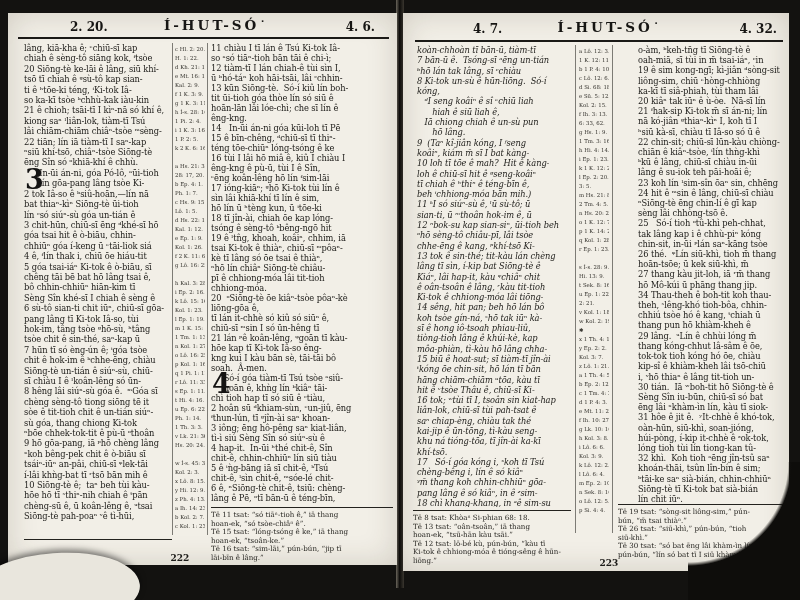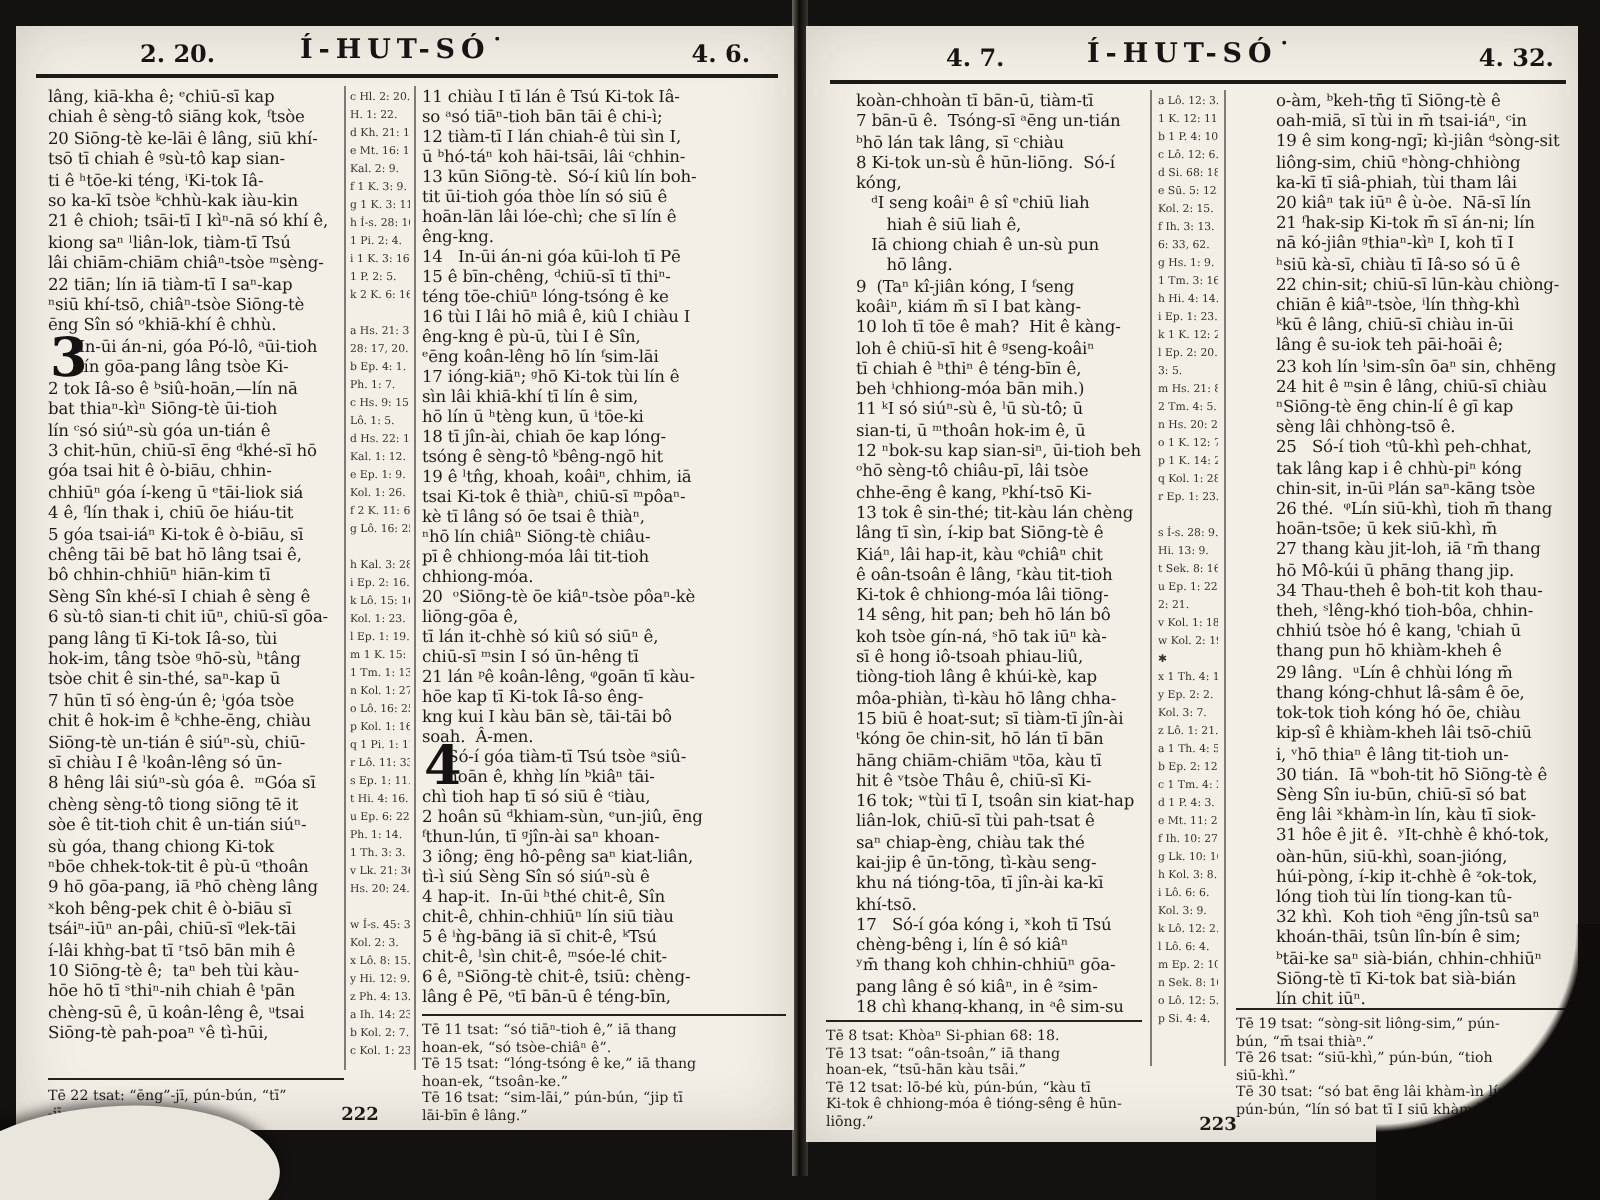--- a/index.html
+++ b/index.html
@@ -24,21 +24,21 @@
   }
   .page-curl{
     position:absolute;left:-28px;top:553px;width:168px;height:76px;
     background:#e9e6dd;border-radius:48% 60% 50% 45%;
     transform:rotate(-7deg);
     box-shadow:0 -3px 6px rgba(0,0,0,.5);
   }
   .hnum{position:absolute;top:7px;font-size:12px;font-weight:bold;color:#161513;margin-left:48px;}
   .htitle{
     position:absolute;top:4px;left:0;width:100%;text-align:center;
-    font-size:13.5px;font-weight:bold;letter-spacing:3px;color:#161513;
+    font-size:13.5px;font-weight:bold;letter-spacing:3px;color:#161513;padding-left:14px;
   }
   .hrule{position:absolute;height:2px;background:#1b1a17;}
   .col{position:absolute;overflow:hidden;}
   .tl{
     white-space:pre;color:#1c1b18;font-size:8.3px;
     letter-spacing:-0.1px;
   }
   .l1{line-height:10.4px;}
   .l2{line-height:10.0px;}
   .r1{line-height:10.3px;}
@@ -227,45 +227,41 @@
       <div class="tl l2">5 ê ⁱǹg-bāng iā sī chit-ê, ᵏTsú</div>
       <div class="tl l2">chit-ê, ˡsìn chit-ê, ᵐsóe-lé chit-</div>
       <div class="tl l2">6 ê, ⁿSiōng-tè chit-ê, tsiū: chèng-</div>
       <div class="tl l2">lâng ê Pē, ᵒtī bān-ū ê téng-bīn,</div>
     </div>
 
   <div class="dropcap" style="left:17px;top:156px;">3</div>
   <div class="dropcap" style="left:204px;top:360px;">4</div>
 
   <div class="fnrule" style="left:16px;width:148px;top:526px;"></div>
-  <div class="fn" style="left:16px;top:531px;width:182px;height:20px;">
-      <div class="fl">Tē 22 tsat: “ēng”-jī, pún-bún, “tī”</div>
-      <div class="fl">-jī.</div>
-    </div>
 
   <div class="fnrule" style="left:203px;width:182px;top:494px;"></div>
   <div class="fn" style="left:203px;top:498px;width:182px;height:54px;">
       <div class="fl">Tē 11 tsat: “só tiāⁿ-tioh ê,” iā thang</div>
       <div class="fl">hoan-ek, “só tsòe-chiâⁿ ê”.</div>
       <div class="fl">Tē 15 tsat: “lóng-tsóng ê ke,” iā thang</div>
       <div class="fl">hoan-ek, “tsoân-ke.”</div>
       <div class="fl">Tē 16 tsat: “sim-lāi,” pún-bún, “jip tī</div>
       <div class="fl">lāi-bīn ê lâng.”</div>
     </div>
 
   <div class="pagenum" style="left:152px;top:540px;">222</div>
 </div>
 
 <div class="page" id="page-right">
   <div class="hnum" style="left:22px;top:9px;">4. 7.</div>
   <div class="htitle" style="top:6px;">Í-HUT-SÓ˙</div>
   <div class="hnum" style="right:12px;top:9px;">4. 32.</div>
   <div class="hrule" style="left:12px;right:6px;top:27px;"></div>
 
-  <div class="col" style="left:25px;top:32px;width:158px;height:462px;">
+  <div class="col" style="left:14px;top:32px;width:158px;height:462px;font-style:italic;">
       <div class="tl r1">koàn-chhoàn tī bān-ū, tiàm-tī</div>
       <div class="tl r1">7 bān-ū ê.  Tsóng-sī ᵃēng un-tián</div>
       <div class="tl r1">ᵇhō lán tak lâng, sī ᶜchiàu</div>
       <div class="tl r1">8 Ki-tok un-sù ê hūn-liōng.  Só-í</div>
       <div class="tl r1">kóng,</div>
       <div class="tl r1">   ᵈI seng koâiⁿ ê sî ᵉchiū liah</div>
       <div class="tl r1">      hiah ê siū liah ê,</div>
       <div class="tl r1">   Iā chiong chiah ê un-sù pun</div>
       <div class="tl r1">      hō lâng.</div>
       <div class="tl r1">9  (Taⁿ kî-jiân kóng, I ᶠseng</div>

